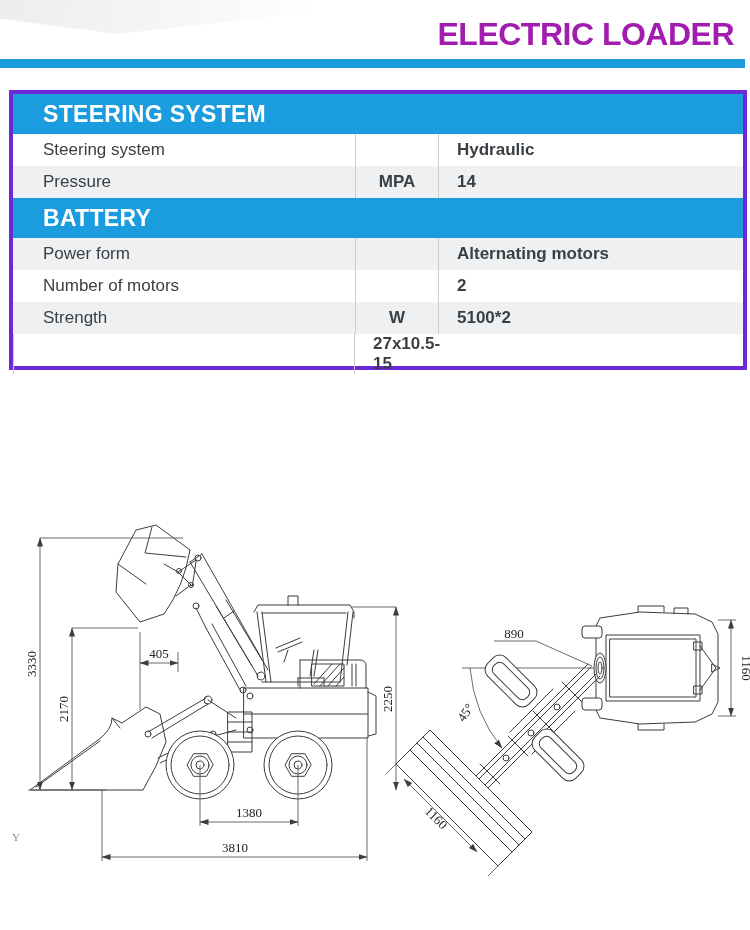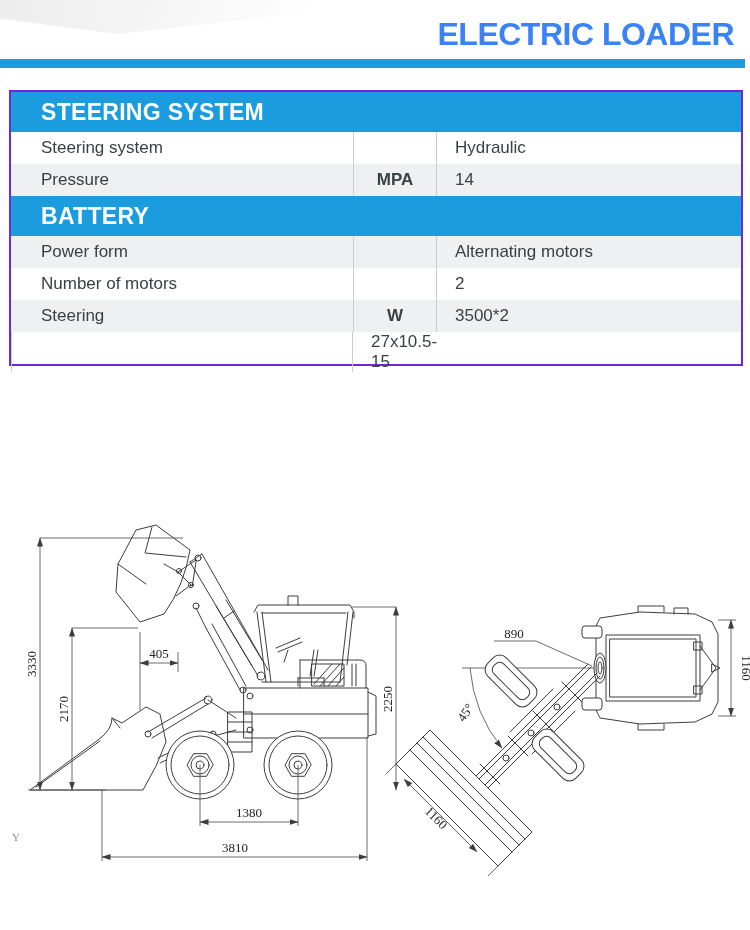--- a/index.html
+++ b/index.html
@@ -3,33 +3,33 @@
 <meta charset="utf-8">
 <style>
   html,body{margin:0;padding:0;background:#fff;}
   .page{position:relative;width:750px;height:930px;background:#fff;overflow:hidden;
         font-family:"Liberation Sans",sans-serif;}
   
   .swoosh{position:absolute;top:0;left:0;width:420px;height:34px;
           background:linear-gradient(100deg,#ededed 0%,#f7f7f7 45%,#ffffff 75%);
           clip-path:polygon(0 0,100% 0,28% 100%,0 55%);}
   .title{position:absolute;top:16px;right:16px;margin:0;
-         font-size:32px;font-weight:bold;letter-spacing:-0.5px;color:#3b82f6;}
+         font-size:32px;font-weight:bold;letter-spacing:-0.5px;color:#a21caf;}
   .divider{position:absolute;top:59px;left:0;width:745px;height:9px;background:#1b9cde;}
   
   .spec-table{position:absolute;top:90px;left:9px;width:730px;
-              border:2px solid #6d28d9;background:#fff;}
+              border:4px solid #6d28d9;background:#fff;}
   .section-bar{height:40px;background:#1b9cde;color:#fff;display:flex;align-items:center;
                padding-left:30px;font-size:23px;font-weight:bold;letter-spacing:0.3px;}
   .row{display:grid;grid-template-columns:342px 84px 1fr;height:32px;align-items:center;
        font-size:17px;color:#3a3f44;background:#fff;}
   .row .c1{padding-left:30px;}
   .row .c2{height:100%;display:flex;align-items:center;justify-content:center;
            border-left:1px solid #ccc;border-right:1px solid #ccc;box-sizing:border-box;font-weight:bold;}
-  .row .c3{padding-left:18px;}
+  .row .c3{padding-left:18px;font-weight:bold;}
   .t1 .row:nth-child(even){background:#eef0f1;}
   .t2 .row:nth-child(odd){background:#eef0f1;}
   
   .drawing{position:absolute;top:500px;left:0;}
   .ln{stroke:#3d3d3d;stroke-width:1;fill:none;stroke-linejoin:round;stroke-linecap:round;}
   .lnw{stroke:#3d3d3d;stroke-width:1;fill:#fff;stroke-linejoin:round;}
   .dim{stroke:#5a5a5a;stroke-width:0.9;fill:none;}
   .dimtxt{font-family:"Liberation Serif",serif;font-size:13px;fill:#222;}
   .ytxt{font-family:"Liberation Serif",serif;font-size:11px;fill:#8a8a8a;}
 </style>
@@ -67,23 +67,23 @@
         <span class="c1">Power form</span>
         <span class="c2"></span>
         <span class="c3">Alternating motors</span>
       </div>
       <div class="row">
         <span class="c1">Number of motors</span>
         <span class="c2"></span>
         <span class="c3">2</span>
       </div>
       <div class="row">
-        <span class="c1">Steering</span>
+        <span class="c1">Strength</span>
         <span class="c2">W</span>
-        <span class="c3">3500*2</span>
+        <span class="c3">5100*2</span>
       </div>
       <div class="row">
         <span class="c2"></span>
         <span class="c3">27x10.5-15</span>
       </div>
     </div>
   </div>
 
   <svg class="drawing" width="750" height="400" viewBox="0 0 750 400">
     <defs>

